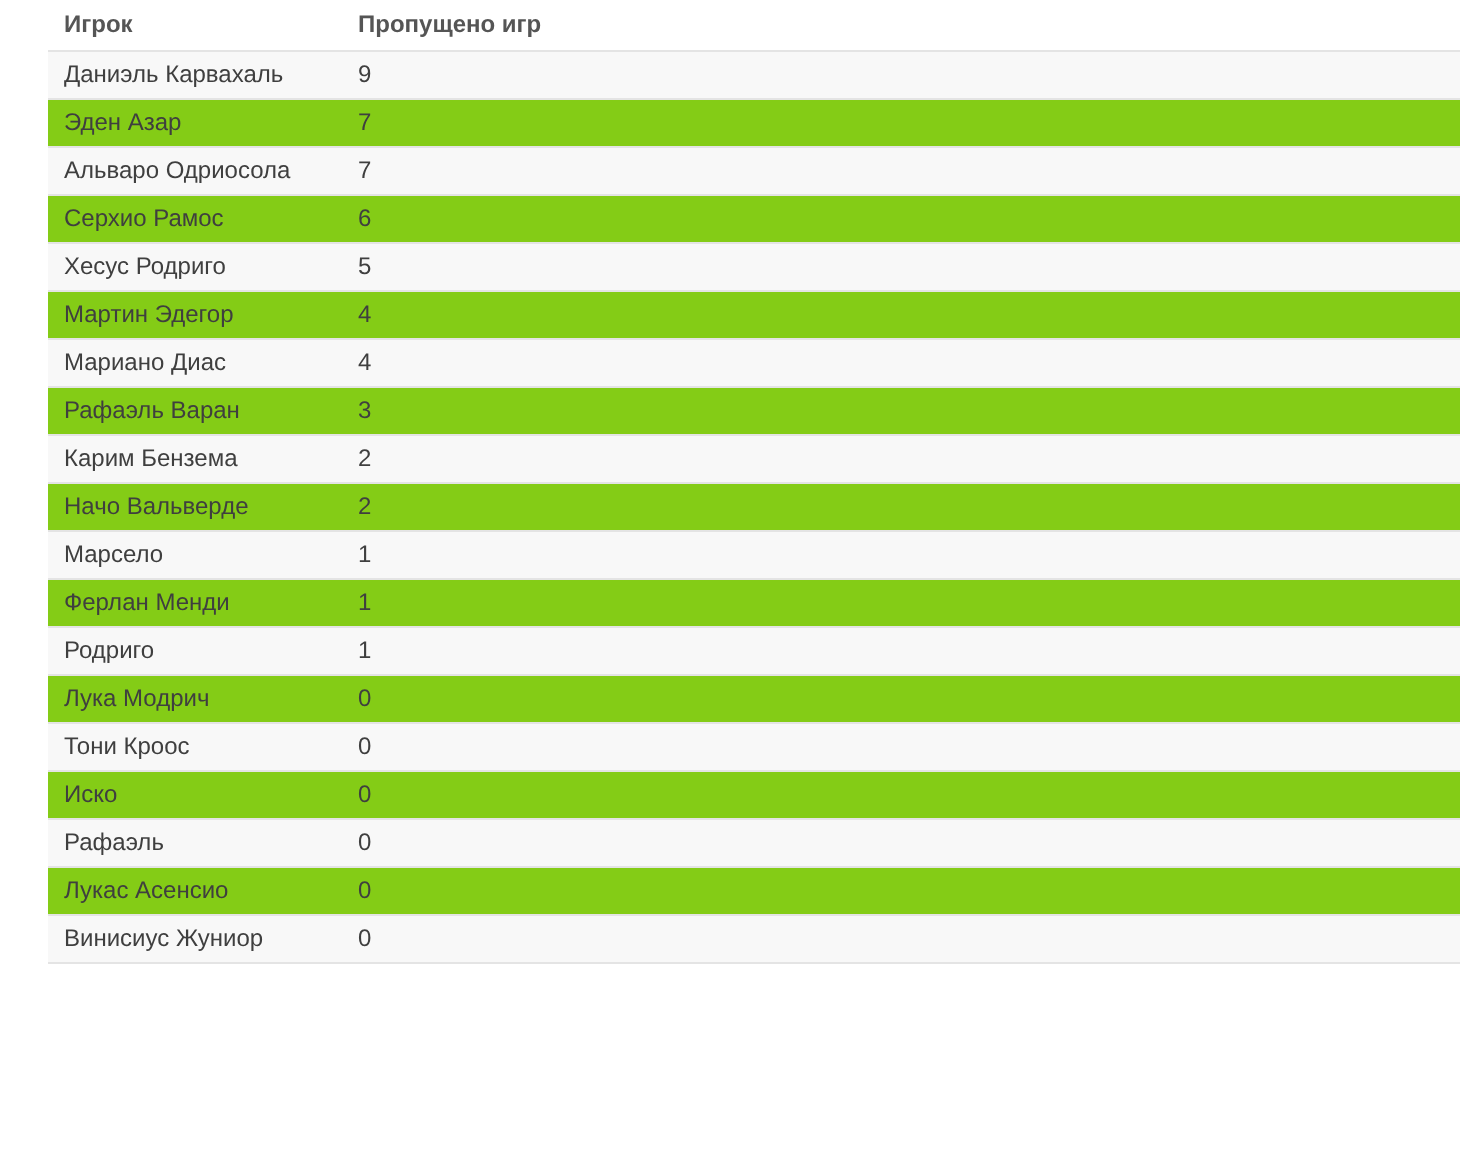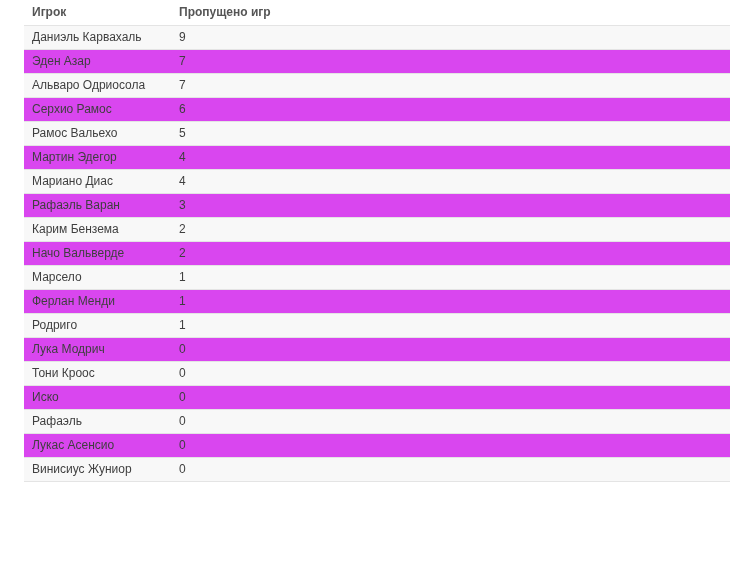--- a/index.html
+++ b/index.html
@@ -36,21 +36,21 @@
     font-weight: bold;
     color: #555555;
     height: 25px;
     background: #ffffff;
   }
   tbody td {
     font-size: 12px;
     font-weight: normal;
     color: #3f3f3f;
     height: 24px;
-    background: #d946ef;
+    background: #84cc16;
   }
   tbody tr:nth-child(odd) td {
     background: #f8f8f8;
   }
 </style>
 </head>
 <body>
 
 <div class="table-wrap">
   <table class="stats-table">
@@ -75,21 +75,21 @@
         </tr>
         <tr>
           <td>Альваро Одриосола</td>
           <td>7</td>
         </tr>
         <tr>
           <td>Серхио Рамос</td>
           <td>6</td>
         </tr>
         <tr>
-          <td>Рамос Вальехо</td>
+          <td>Хесус Родриго</td>
           <td>5</td>
         </tr>
         <tr>
           <td>Мартин Эдегор</td>
           <td>4</td>
         </tr>
         <tr>
           <td>Мариано Диас</td>
           <td>4</td>
         </tr>

